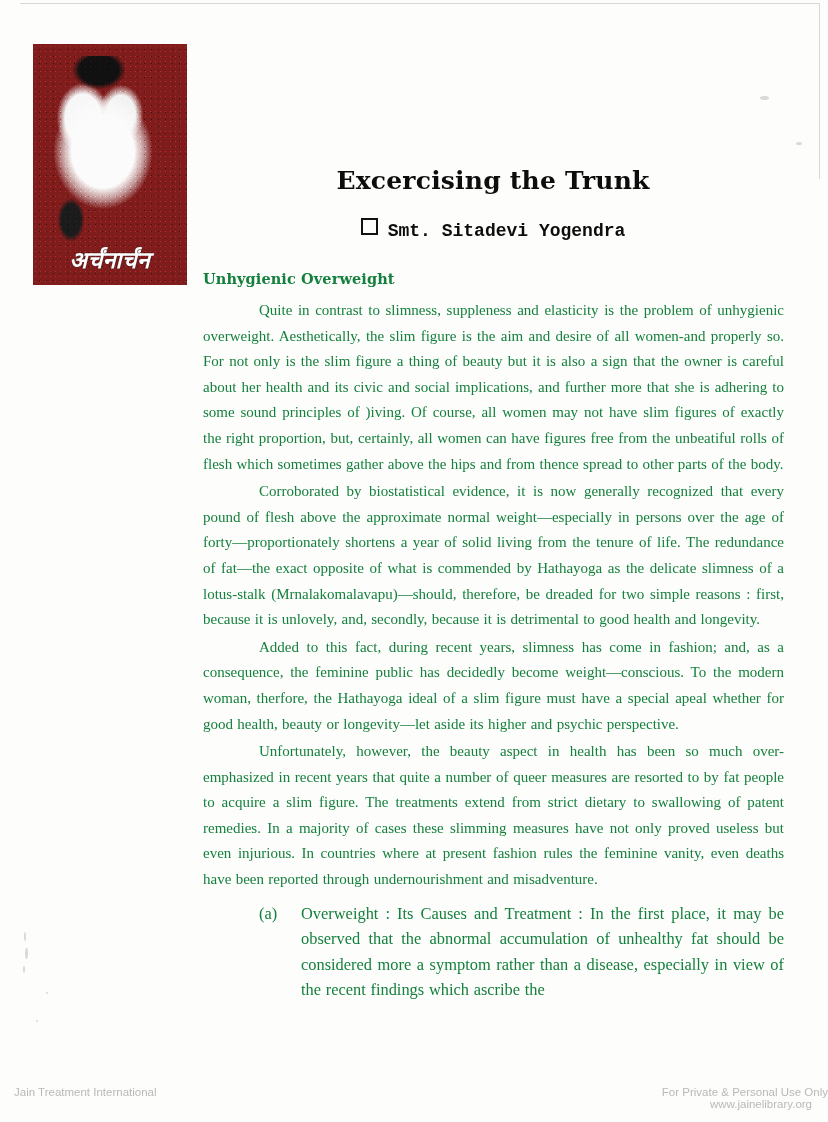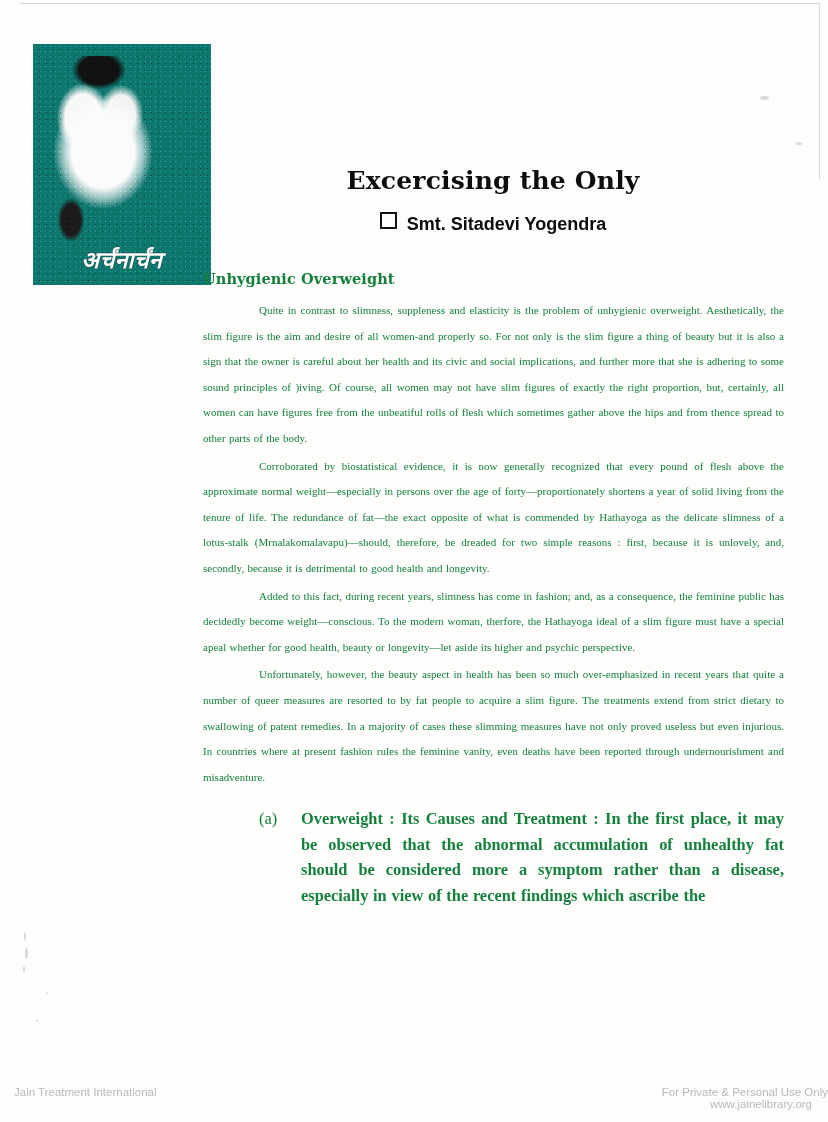--- a/index.html
+++ b/index.html
@@ -29,23 +29,23 @@
     top: 3px; right: 8px;
     width: 1px; height: 176px;
     background: #d8d8d8;
   }
 
   
   .logo-plate {
     position: absolute;
     left: 33px;
     top: 44px;
-    width: 178px;
+    width: 154px;
     height: 241px;
-    background: #0f766e;
+    background: #7f1d1d;
     overflow: hidden;
   }
   .logo-figure {
     position: absolute;
     left: 14px;
     top: 12px;
     width: 118px;
     height: 160px;
     background:
       radial-gradient(ellipse 36px 26px at 52px 14px, #111 0%, #111 55%, rgba(17,17,17,0) 75%),
@@ -97,23 +97,23 @@
     font-family: "DejaVu Serif", serif;
     font-weight: bold;
     font-size: 25px;
     letter-spacing: .2px;
     color: #0d0d0d;
   }
   .byline {
     position: absolute;
     left: 203px;
     right: 45px;
-    top: 212px;
+    top: 218px;
     text-align: center;
-    font-family: Liberation Sans, sans-serif;
+    font-family: Liberation Mono, monospace;
     font-weight: bold;
     font-size: 18px;
     color: #0d0d0d;
   }
   .byline-box {
     display: inline-block;
     width: 13px;
     height: 13px;
     border: 2px solid #111;
     margin-right: 10px;
@@ -130,47 +130,46 @@
   }
   .section-heading {
     font-family: "DejaVu Serif", serif;
     font-weight: bold;
     font-size: 14.5px;
     letter-spacing: .1px;
     margin: 0 0 11px 0;
   }
   p.para {
     margin: 0 0 2px 0;
-    font-size: 11px;
+    font-size: 15px;
     line-height: 25.6px;
     text-align: justify;
     text-indent: 56px;
     word-spacing: .6px;
     -webkit-hyphens: none;
     hyphens: none;
   }
-  p.para:last-child { margin-bottom: 16px; }
+  p.para:last-child { margin-bottom: 8px; }
   p.para .it { }
 
   .list-item {
     display: flex;
     margin-top: 8px;
     padding-left: 56px;
     font-size: 16.4px;
     line-height: 25.6px;
   }
   .list-marker {
     flex: 0 0 auto;
     width: 42px;
   }
   .list-text {
     flex: 1 1 auto;
     text-align: justify;
     word-spacing: .6px;
-    font-weight: bold;
   }
 
   
   .footer {
     position: absolute;
     left: 0;
     right: 0;
     bottom: 22px;
     height: 14px;
     font-family: "Liberation Sans", sans-serif;
@@ -204,21 +203,21 @@
   <div class="speckle" style="left:760px; top:96px; width:9px; height:4px;"></div>
   <div class="speckle" style="left:796px; top:142px; width:6px; height:3px;"></div>
 
   <div class="logo-plate">
     <div class="logo-figure"></div>
     <div class="logo-figure-lower"></div>
     <div class="logo-grain"></div>
     <div class="logo-caption">अर्चंनार्चंन</div>
   </div>
 
-  <div class="title">Excercising the Only</div>
+  <div class="title">Excercising the Trunk</div>
 
   <div class="byline">
     <span class="byline-box"></span><span>Smt. Sitadevi Yogendra</span>
   </div>
 
   <div class="body-col">
     <div class="section-heading">Unhygienic Overweight</div>
     <div id="paragraph-list">
         <p class="para">Quite in contrast to slimness, suppleness and  elasticity  is the problem of unhygienic overweight.   Aesthetically, the slim figure is the  aim and desire of  all  women-and  properly so.   For  not only  is the   slim figure a thing of beauty but it is also a sign that the owner is careful  about her  health and its civic  and  social  implications, and further more that she is  adhering to some sound principles of )iving.   Of course, all women  may  not have  slim figures of exactly the right proportion, but, certainly, all women  can have figures free from the unbeatiful rolls of flesh which sometimes gather  above the  hips and from thence  spread to other parts of the body.</p>
         <p class="para">Corroborated by biostatistical evidence, it is now  generally recognized that every pound of flesh above the   approximate  normal  weight—especially in persons over the age of  forty—proportionately  shortens a  year  of  solid living from the tenure of life.   The redundance of fat—the exact  opposite of what is commended by Hathayoga  as the  delicate  slimness  of a  lotus-stalk (<span class="it">Mrnalakomalavapu</span>)—should, therefore, be dreaded for  two simple  reasons : first, because it is unlovely, and, secondly, because it  is  detrimental  to good health and longevity.</p>

